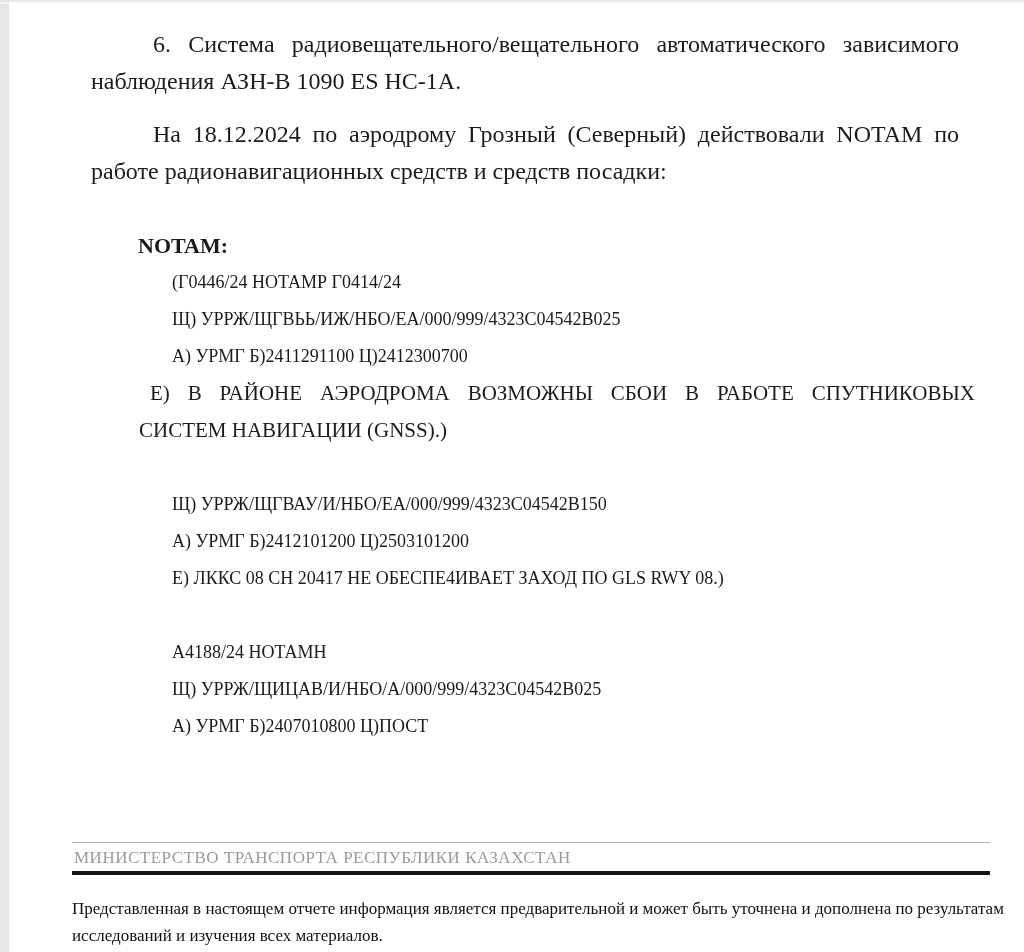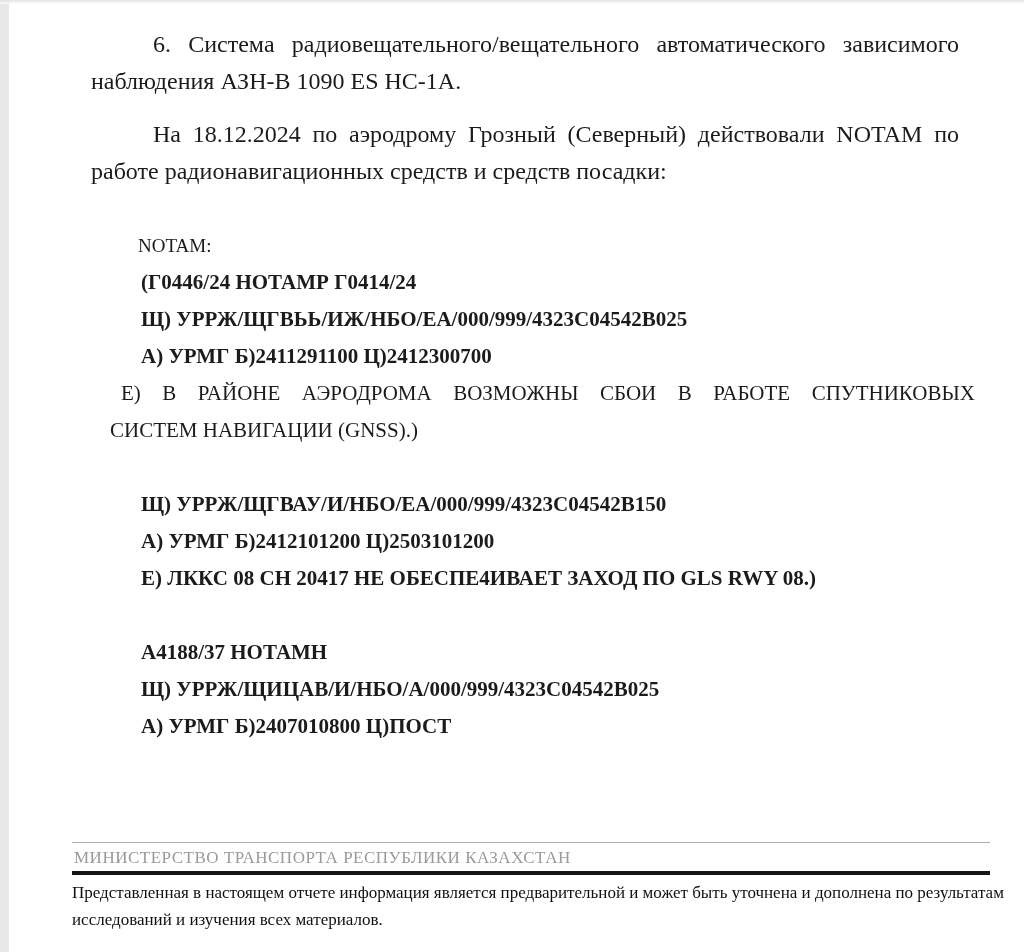--- a/index.html
+++ b/index.html
@@ -35,36 +35,35 @@
     width: 900px;
   }
   .par {
     font-size: 24px;
     line-height: 37px;
     text-align: justify;
     text-indent: 62px;
     margin: 16px;
   }
   .notam-heading {
-    font-size: 19px;
+    font-size: 22px;
     line-height: 37px;
-    font-weight: normal;
+    font-weight: bold;
     margin: 37px 0 0 63px;
   }
   .n-line {
-    font-size: 21px;
+    font-size: 18px;
     line-height: 37px;
-    margin-left: 66px;
+    margin-left: 97px;
     white-space: nowrap;
-    font-weight: bold;
   }
   .e-par {
     font-size: 21px;
     line-height: 37px;
-    margin-left: 35px;
+    margin-left: 64px;
   }
   .e-line1 {
     text-align: justify;
     text-align-last: justify;
     text-indent: 11px;
   }
   .gap { height: 37px; }
   .footer {
     position: absolute;
     left: 72px;
@@ -86,21 +85,21 @@
   .f-thick {
     height: 4px;
     background: #161616;
     width: 918px;
   }
   .disclaimer {
     font-size: 17px;
     line-height: 27px;
     color: #101010;
     width: 942px;
-    margin-top: 4px;
+    margin-top: 20px;
     text-align: left;
   }
 </style>
 </head>
 <body>
 
 <div class="edge-left"></div>
 <div class="edge-top"></div>
 
 <div class="content">
@@ -125,21 +124,21 @@
 
   <div>
     <div class="n-line">Щ) УРРЖ/ЩГВАУ/И/НБО/ЕА/000/999/4323С04542В150</div>
     <div class="n-line">А) УРМГ Б)2412101200 Ц)2503101200</div>
     <div class="n-line">Е) ЛККС 08 СН 20417 НЕ ОБЕСПЕ4ИВАЕТ ЗАХОД ПО GLS RWY 08.)</div>
   </div>
 
   <div class="gap"></div>
 
   <div>
-    <div class="n-line">А4188/37 НОТАМН</div>
+    <div class="n-line">А4188/24 НОТАМН</div>
     <div class="n-line">Щ) УРРЖ/ЩИЦАВ/И/НБО/А/000/999/4323С04542В025</div>
     <div class="n-line">А) УРМГ Б)2407010800 Ц)ПОСТ</div>
   </div>
 
 </div>
 
 <div class="footer">
   <div class="f-thin"></div>
   <div class="ministry">МИНИСТЕРСТВО ТРАНСПОРТА РЕСПУБЛИКИ КАЗАХСТАН</div>
   <div class="f-thick"></div>

